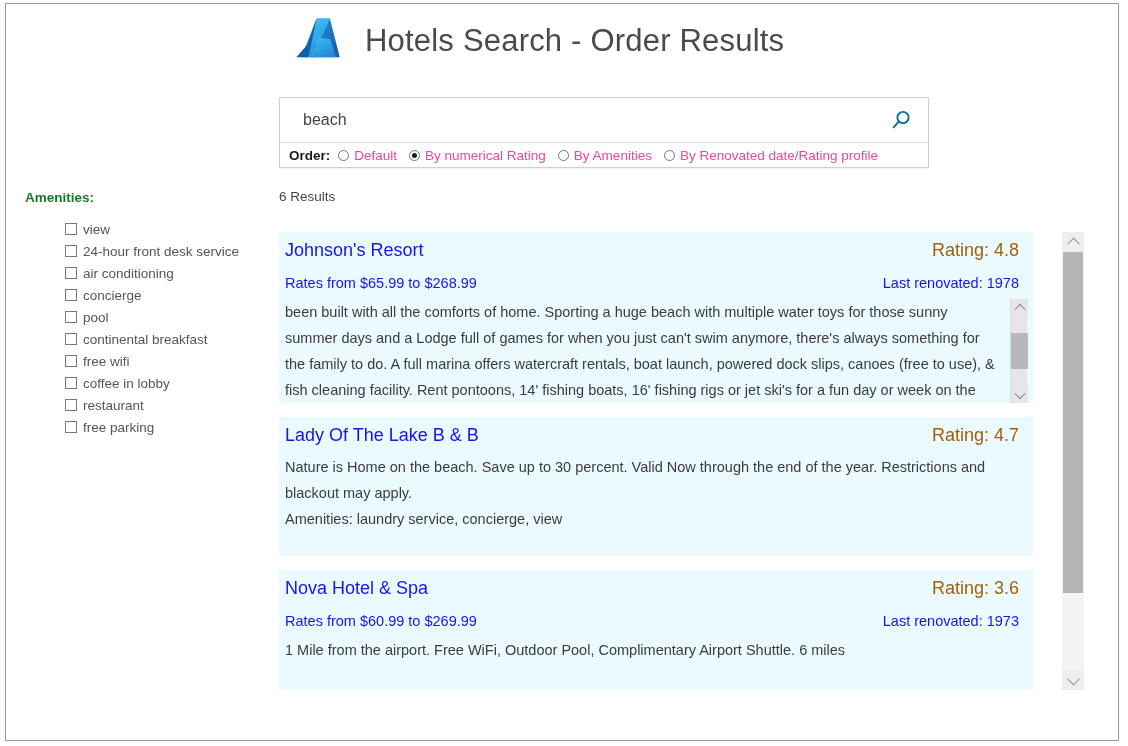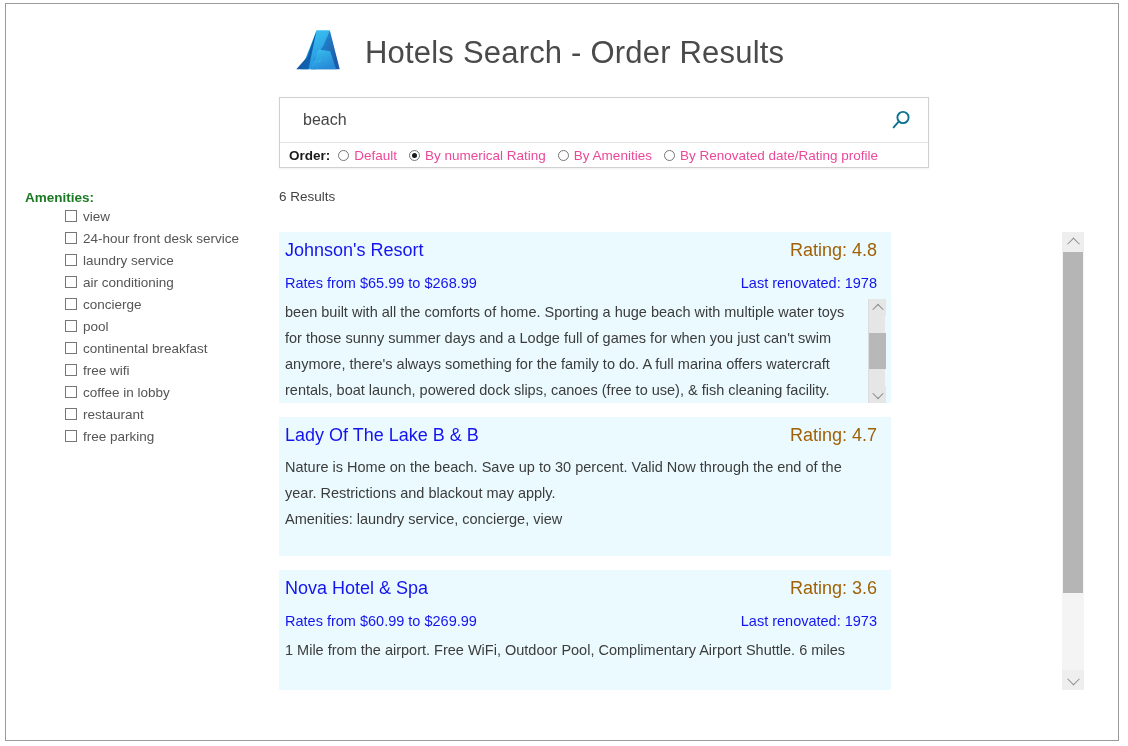--- a/index.html
+++ b/index.html
@@ -27,21 +27,21 @@
     height: 738px;
     border: 1px solid #9a9a9a;
     box-sizing: border-box;
     pointer-events: none;
   }
 
   
   .header {
     position: absolute;
     left: 289px;
-    top: 24px;
+    top: 12px;
     display: flex;
     align-items: center;
     gap: 18px;
   }
   .logo {
     width: 58px;
     height: 58px;
     flex: 0 0 58px;
   }
   .app-title {
@@ -147,20 +147,21 @@
   .amenities {
     position: absolute;
     left: 25px;
     top: 190px;
     width: 240px;
   }
   .amenities-title {
     font-size: 13.5px;
     font-weight: bold;
     color: #1a7a23;
+    margin-bottom: 13px;
   }
   .amenity-list {
     padding-left: 40px;
   }
   .amenity-item {
     display: flex;
     align-items: center;
     height: 22px;
     cursor: pointer;
   }
@@ -195,21 +196,21 @@
     height: 458px;
     overflow: hidden;
   }
   .results-scroll {
     position: relative;
     width: 806px;
     height: 458px;
   }
   .result-card {
     position: relative;
-    width: 612px;
+    width: 754px;
     background: #eafaff;
     box-sizing: border-box;
     padding: 8px 0 0 0;
     margin-bottom: 14px;
   }
   .card-line {
     display: flex;
     justify-content: space-between;
     align-items: baseline;
     padding: 0 14px 0 6px;
@@ -412,24 +413,20 @@
       <label class="amenity-item">
         <span class="cb"></span>
         <span class="amenity-label">view</span>
       </label>
       <label class="amenity-item">
         <span class="cb"></span>
         <span class="amenity-label">24-hour front desk service</span>
       </label>
       <label class="amenity-item">
         <span class="cb"></span>
-        <span class="amenity-label">laundry service</span>
-      </label>
-      <label class="amenity-item">
-        <span class="cb"></span>
         <span class="amenity-label">air conditioning</span>
       </label>
       <label class="amenity-item">
         <span class="cb"></span>
         <span class="amenity-label">concierge</span>
       </label>
       <label class="amenity-item">
         <span class="cb"></span>
         <span class="amenity-label">pool</span>
       </label>

